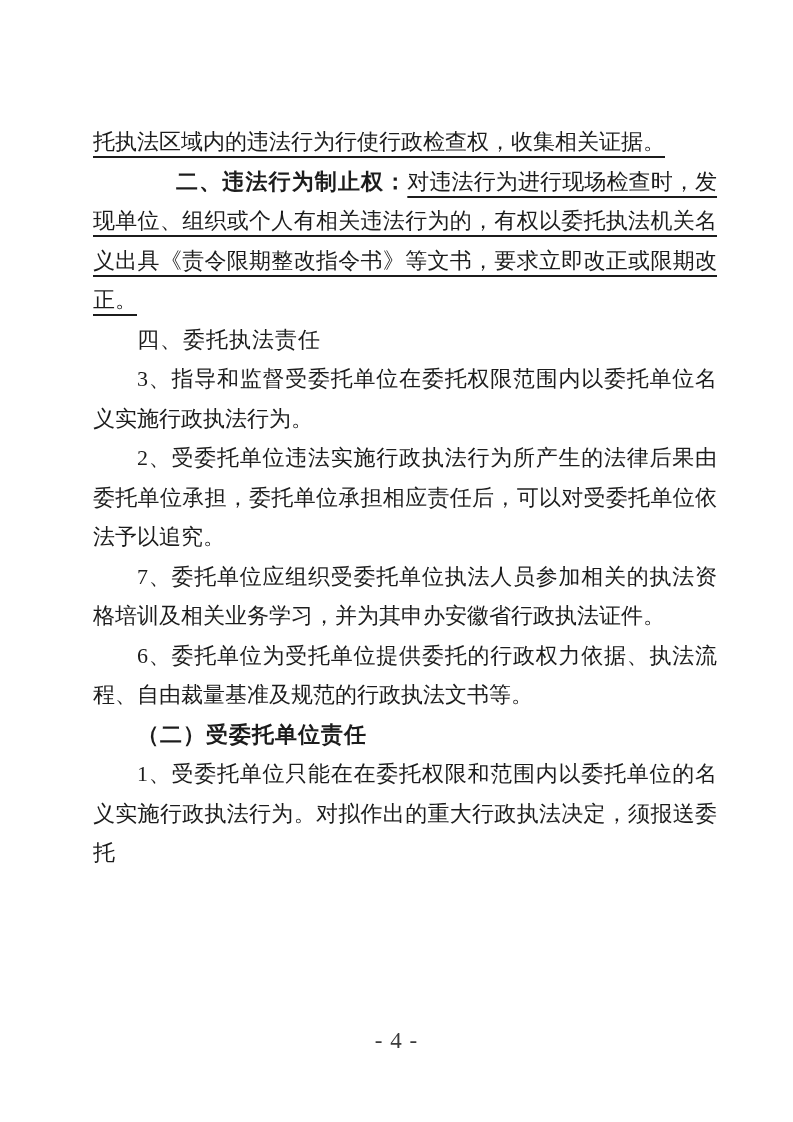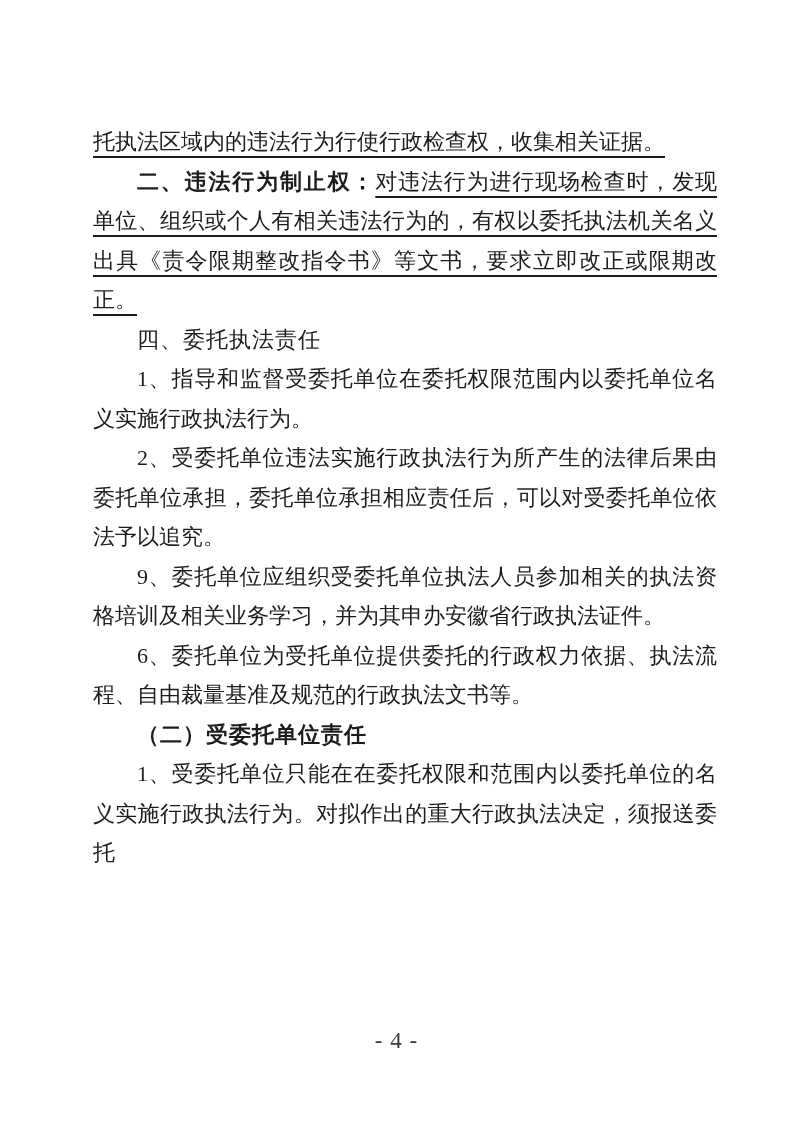--- a/index.html
+++ b/index.html
@@ -29,20 +29,21 @@
   .para {
     margin: 0;
     padding: 0;
   }
   .indent { text-indent: 2em; }
   
   .hd {
     font-weight: 700;
     font-family: "Liberation Sans", "DejaVu Sans", sans-serif;
     letter-spacing: 1px;
+    margin-left: 39px;
   }
   
   .kai {
     font-weight: 700;
     letter-spacing: 1px;
   }
   
   .sans-reg {
     font-family: Liberation Sans, sans-serif;
     letter-spacing: 1px;
@@ -70,26 +71,26 @@
   <div class="content">
 
     <p class="para"><span class="u">托执法区域内的违法行为行使行政检查权，收集相关证据。</span></p>
 
     <p class="para indent"><span class="hd">二、违法行为制止权：</span><span class="u">对违法行为进行现场检查时，发现单位、组织或个人有相关违法行为的，有权以委托执法机关名义出具《责令限期整改指令书》等文书，要求立即改正或限期改正。</span></p>
 
 
     <p class="para indent"><span class="sans-reg">四、委托执法责任</span></p>
 
 
-    <p class="para indent"><span>1、指导和监督受委托单位在委托权限范围内以委托单位名义实施行政执法行为。</span></p>
+    <p class="para indent"><span>3、指导和监督受委托单位在委托权限范围内以委托单位名义实施行政执法行为。</span></p>
 
     <p class="para indent"><span>2、受委托单位违法实施行政执法行为所产生的法律后果由委托单位承担，委托单位承担相应责任后，可以对受委托单位依法予以追究。</span></p>
 
 
-    <p class="para indent"><span>9、委托单位应组织受委托单位执法人员参加相关的执法资格培训及相关业务学习，并为其申办安徽省行政执法证件。</span></p>
+    <p class="para indent"><span>7、委托单位应组织受委托单位执法人员参加相关的执法资格培训及相关业务学习，并为其申办安徽省行政执法证件。</span></p>
 
     <p class="para indent"><span>6、委托单位为受托单位提供委托的行政权力依据、执法流程、自由裁量基准及规范的行政执法文书等。</span></p>
 
     <p class="para indent"><span class="kai">（二）受委托单位责任</span></p>
 
     <p class="para indent"><span>1、受委托单位只能在在委托权限和范围内以委托单位的名义实施行政执法行为。对拟作出的重大行政执法决定，须报送委托</span></p>
 
   </div>
 
   <div class="footer"><span>- 4 -</span></div>

